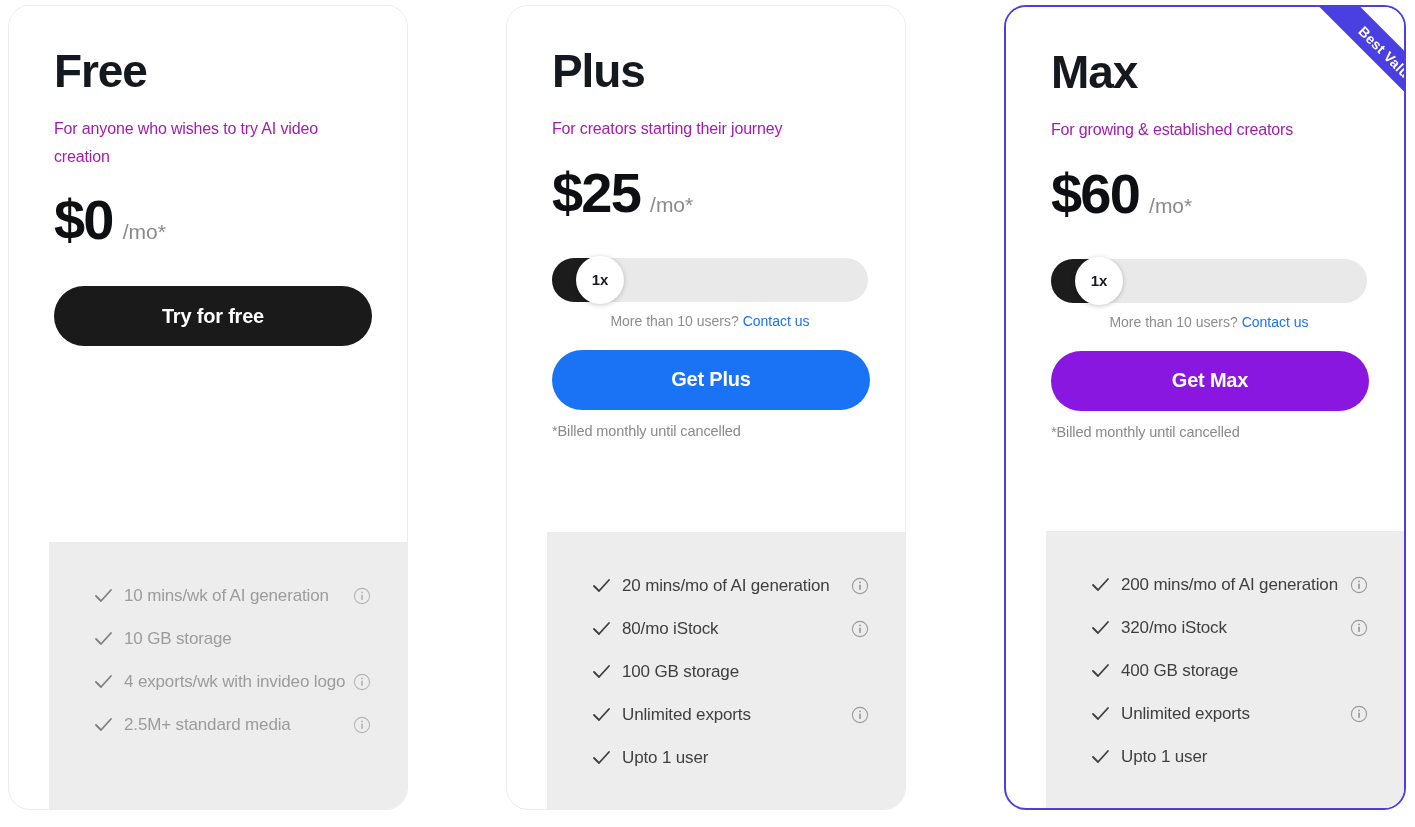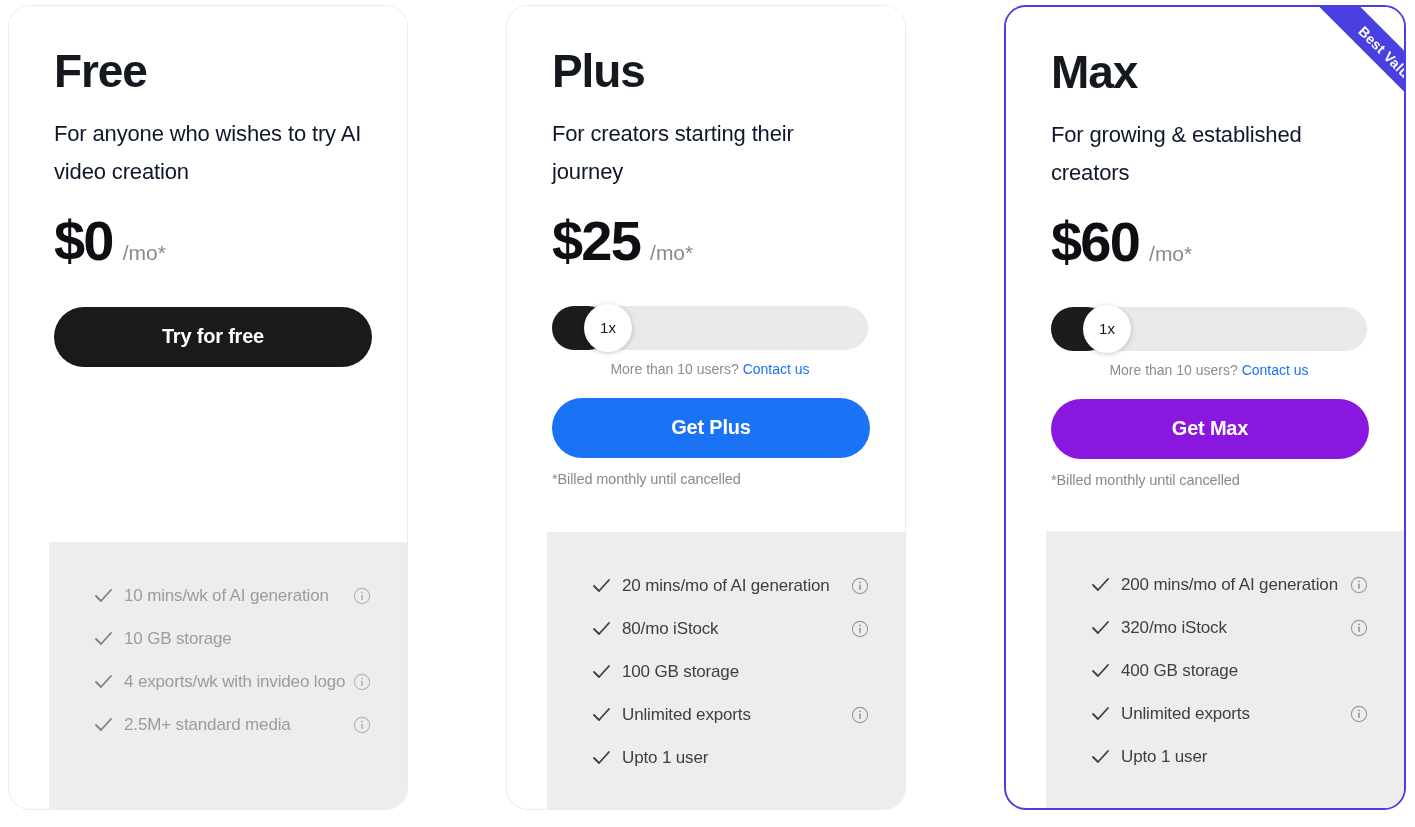--- a/index.html
+++ b/index.html
@@ -47,22 +47,22 @@
   .plan-name {
     font-size: 46px;
     font-weight: 700;
     color: #14181f;
     letter-spacing: -1.1px;
     line-height: 1.0;
     margin-bottom: 21px;
   }
 
   .plan-tagline {
-    font-size: 22px;
-    color: #0f172a;
+    font-size: 16px;
+    color: #a21caf;
     line-height: 1.72;
     font-weight: 400;
     max-width: 320px;
     letter-spacing: -0.15px;
   }
 
   .price-row {
     display: flex;
     align-items: baseline;
     margin-top: 22px;
@@ -99,32 +99,32 @@
     position: absolute;
     left: 0; top: 0;
     width: 58px;
     height: 44px;
     background: #1c1c1c;
     border-radius: 22px;
   }
 
   .seat-slider-knob {
     position: absolute;
-    left: 32px;
+    left: 24px;
     top: -2px;
     width: 48px;
     height: 48px;
     background: #ffffff;
     border-radius: 50%;
     box-shadow: 0 1px 5px rgba(0,0,0,0.22);
     display: flex;
     align-items: center;
     justify-content: center;
     font-size: 15px;
-    font-weight: 400;
+    font-weight: 700;
     color: #17191d;
   }
 
   .seat-note {
     margin-top: 11px;
     width: 316px;
     text-align: center;
     font-size: 14px;
     color: #8d8d8d;
   }

